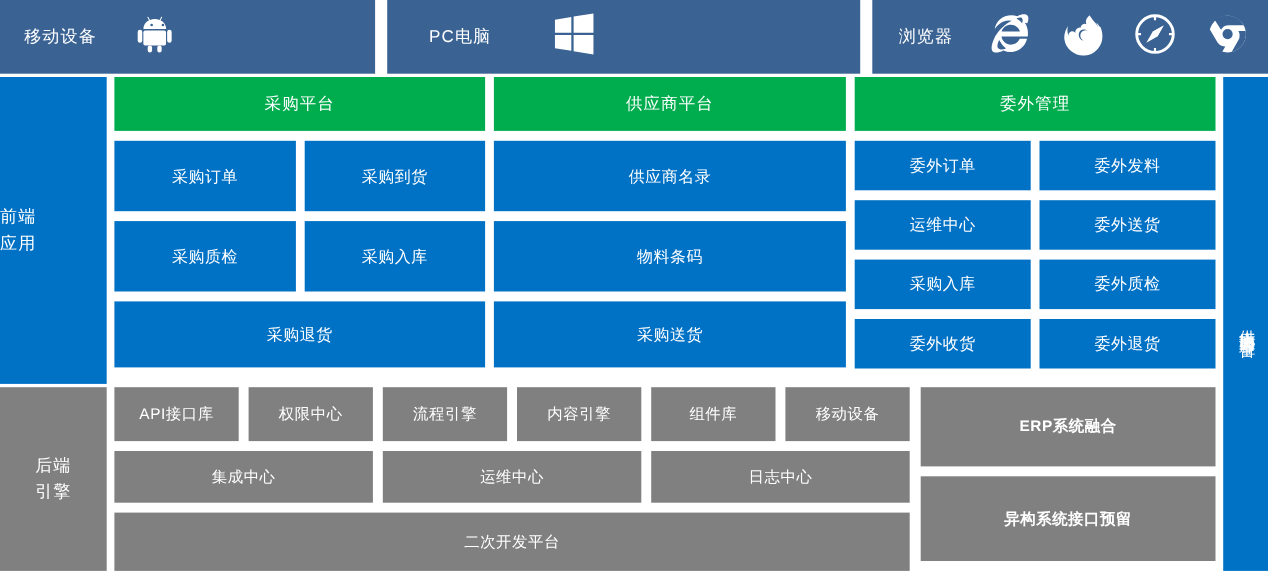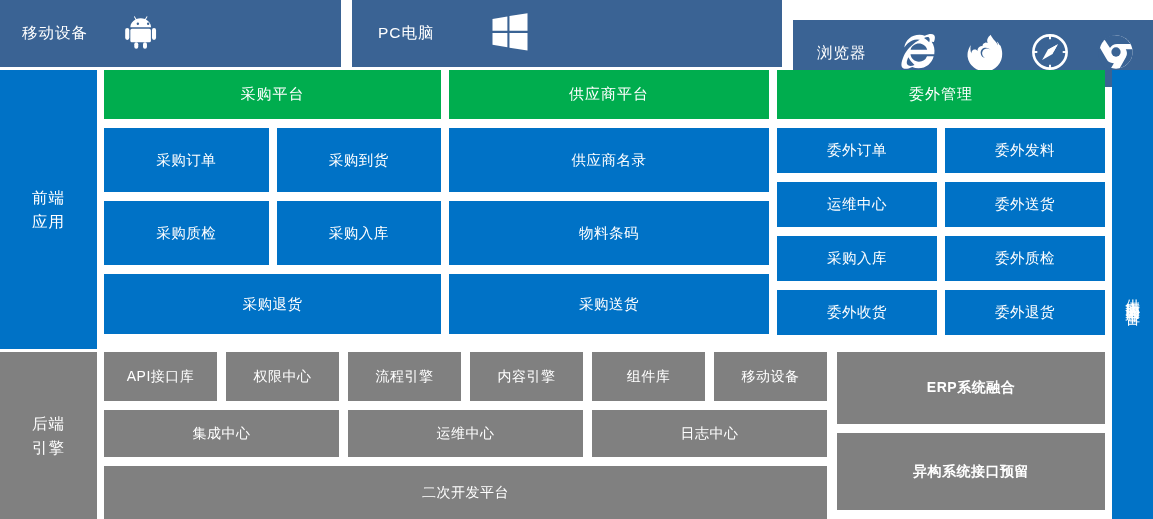--- a/index.html
+++ b/index.html
@@ -32,22 +32,22 @@
     gap: 11px;
   }
   .top-seg {
     background: #3a6394;
     display: flex;
     align-items: center;
     height: 67px;
     box-sizing: border-box;
   }
   .top-seg.mobile  { width: 341px; padding-left: 22px; }
-  .top-seg.pc      { width: 430px; padding-left: 26px; }
-  .top-seg.browser { width: 360px; padding-left: 24px; margin-top: 20px; }
+  .top-seg.pc      { width: 430px; padding-left: 38px; }
+  .top-seg.browser { width: 360px; padding-left: 24px; }
 
   .top-label {
     color: #ffffff;
     font-size: 15.5px;
     letter-spacing: 1px;
     white-space: nowrap;
   }
   .top-icons {
     display: flex;
     align-items: center;
@@ -69,21 +69,21 @@
   .side-left {
     position: absolute;
     left: 0;
     top: 0;
     width: 97px;
     height: 279px;
     background: #0072c6;
     color: #ffffff;
     display: flex;
     align-items: center;
-    justify-content: center;
+    justify-content: flex-start;
     text-align: center;
     font-size: 15.5px;
     line-height: 1.5;
     letter-spacing: 1px;
   }
 
   .mid-cols {
     position: absolute;
     left: 104px;
     top: 0;

